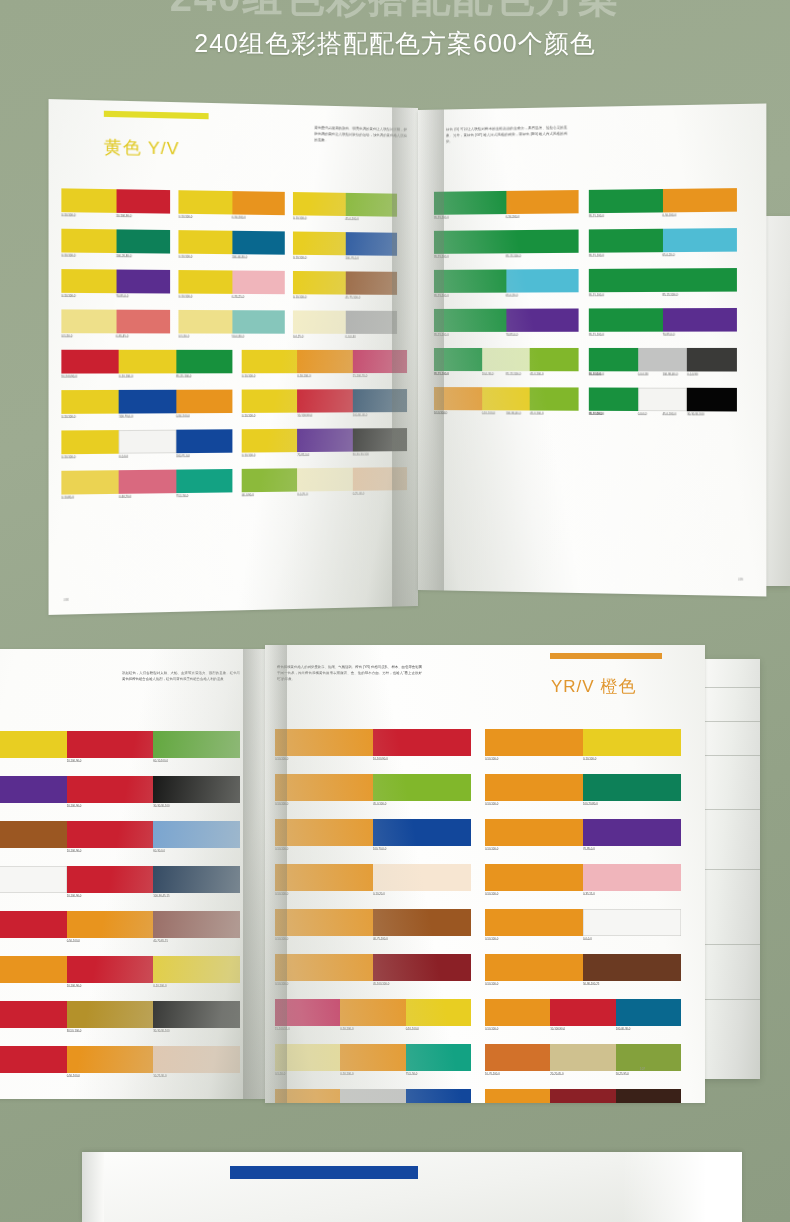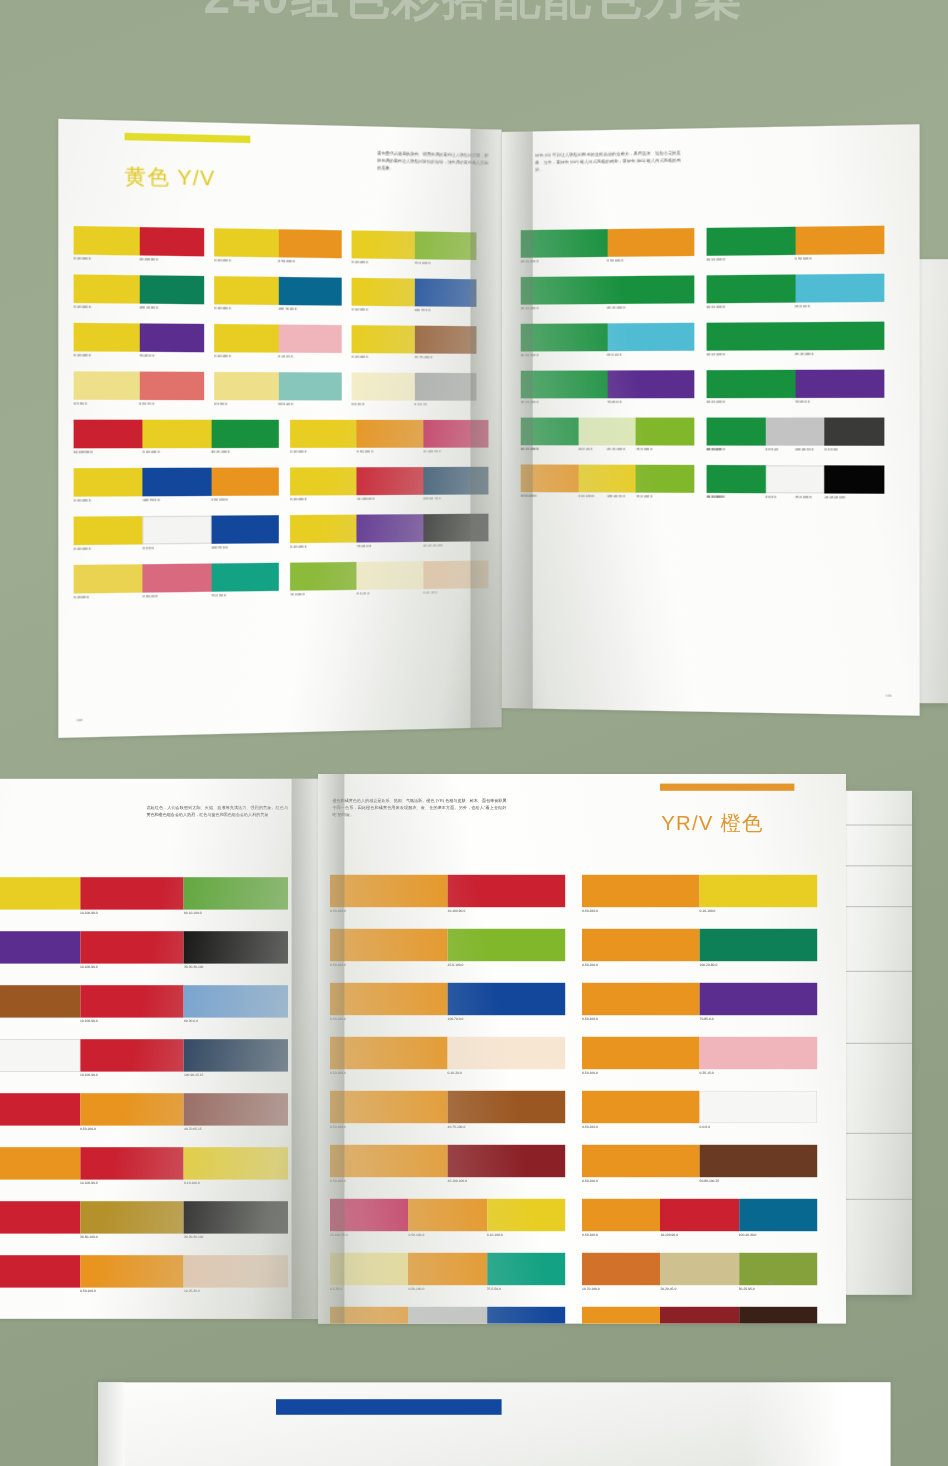--- a/index.html
+++ b/index.html
@@ -97,20 +97,21 @@
   .book3 .rt {
     position:absolute; right:0; top:0; width:120px; height:70px;
     background:linear-gradient(90deg,rgba(255,255,255,0) 0%,#ffffff 70%);
   }
 </style>
 </head>
 <body>
 
 <div class="hdr">
   <div class="hdr-ghost">240组色彩搭配配色方案</div>
+  <div class="hdr-title">240组色彩搭配配色方案600个颜色</div>
 </div>
 
 <div class="spread" style="left:48px; top:100px; width:742px; height:510px;">
 
   <div class="edge-stack" style="left:700px; top:116px; width:42px; height:370px;
               background:linear-gradient(95deg,#f5f5f3 0%,#e6e7e3 60%,#d4d6d0 100%);
               box-shadow:0 2px 5px rgba(60,70,55,0.2);"></div>
 
   <div class="page" style="left:12px; top:8px; width:358px; height:498px;
               transform:perspective(900px) rotateY(5deg);

